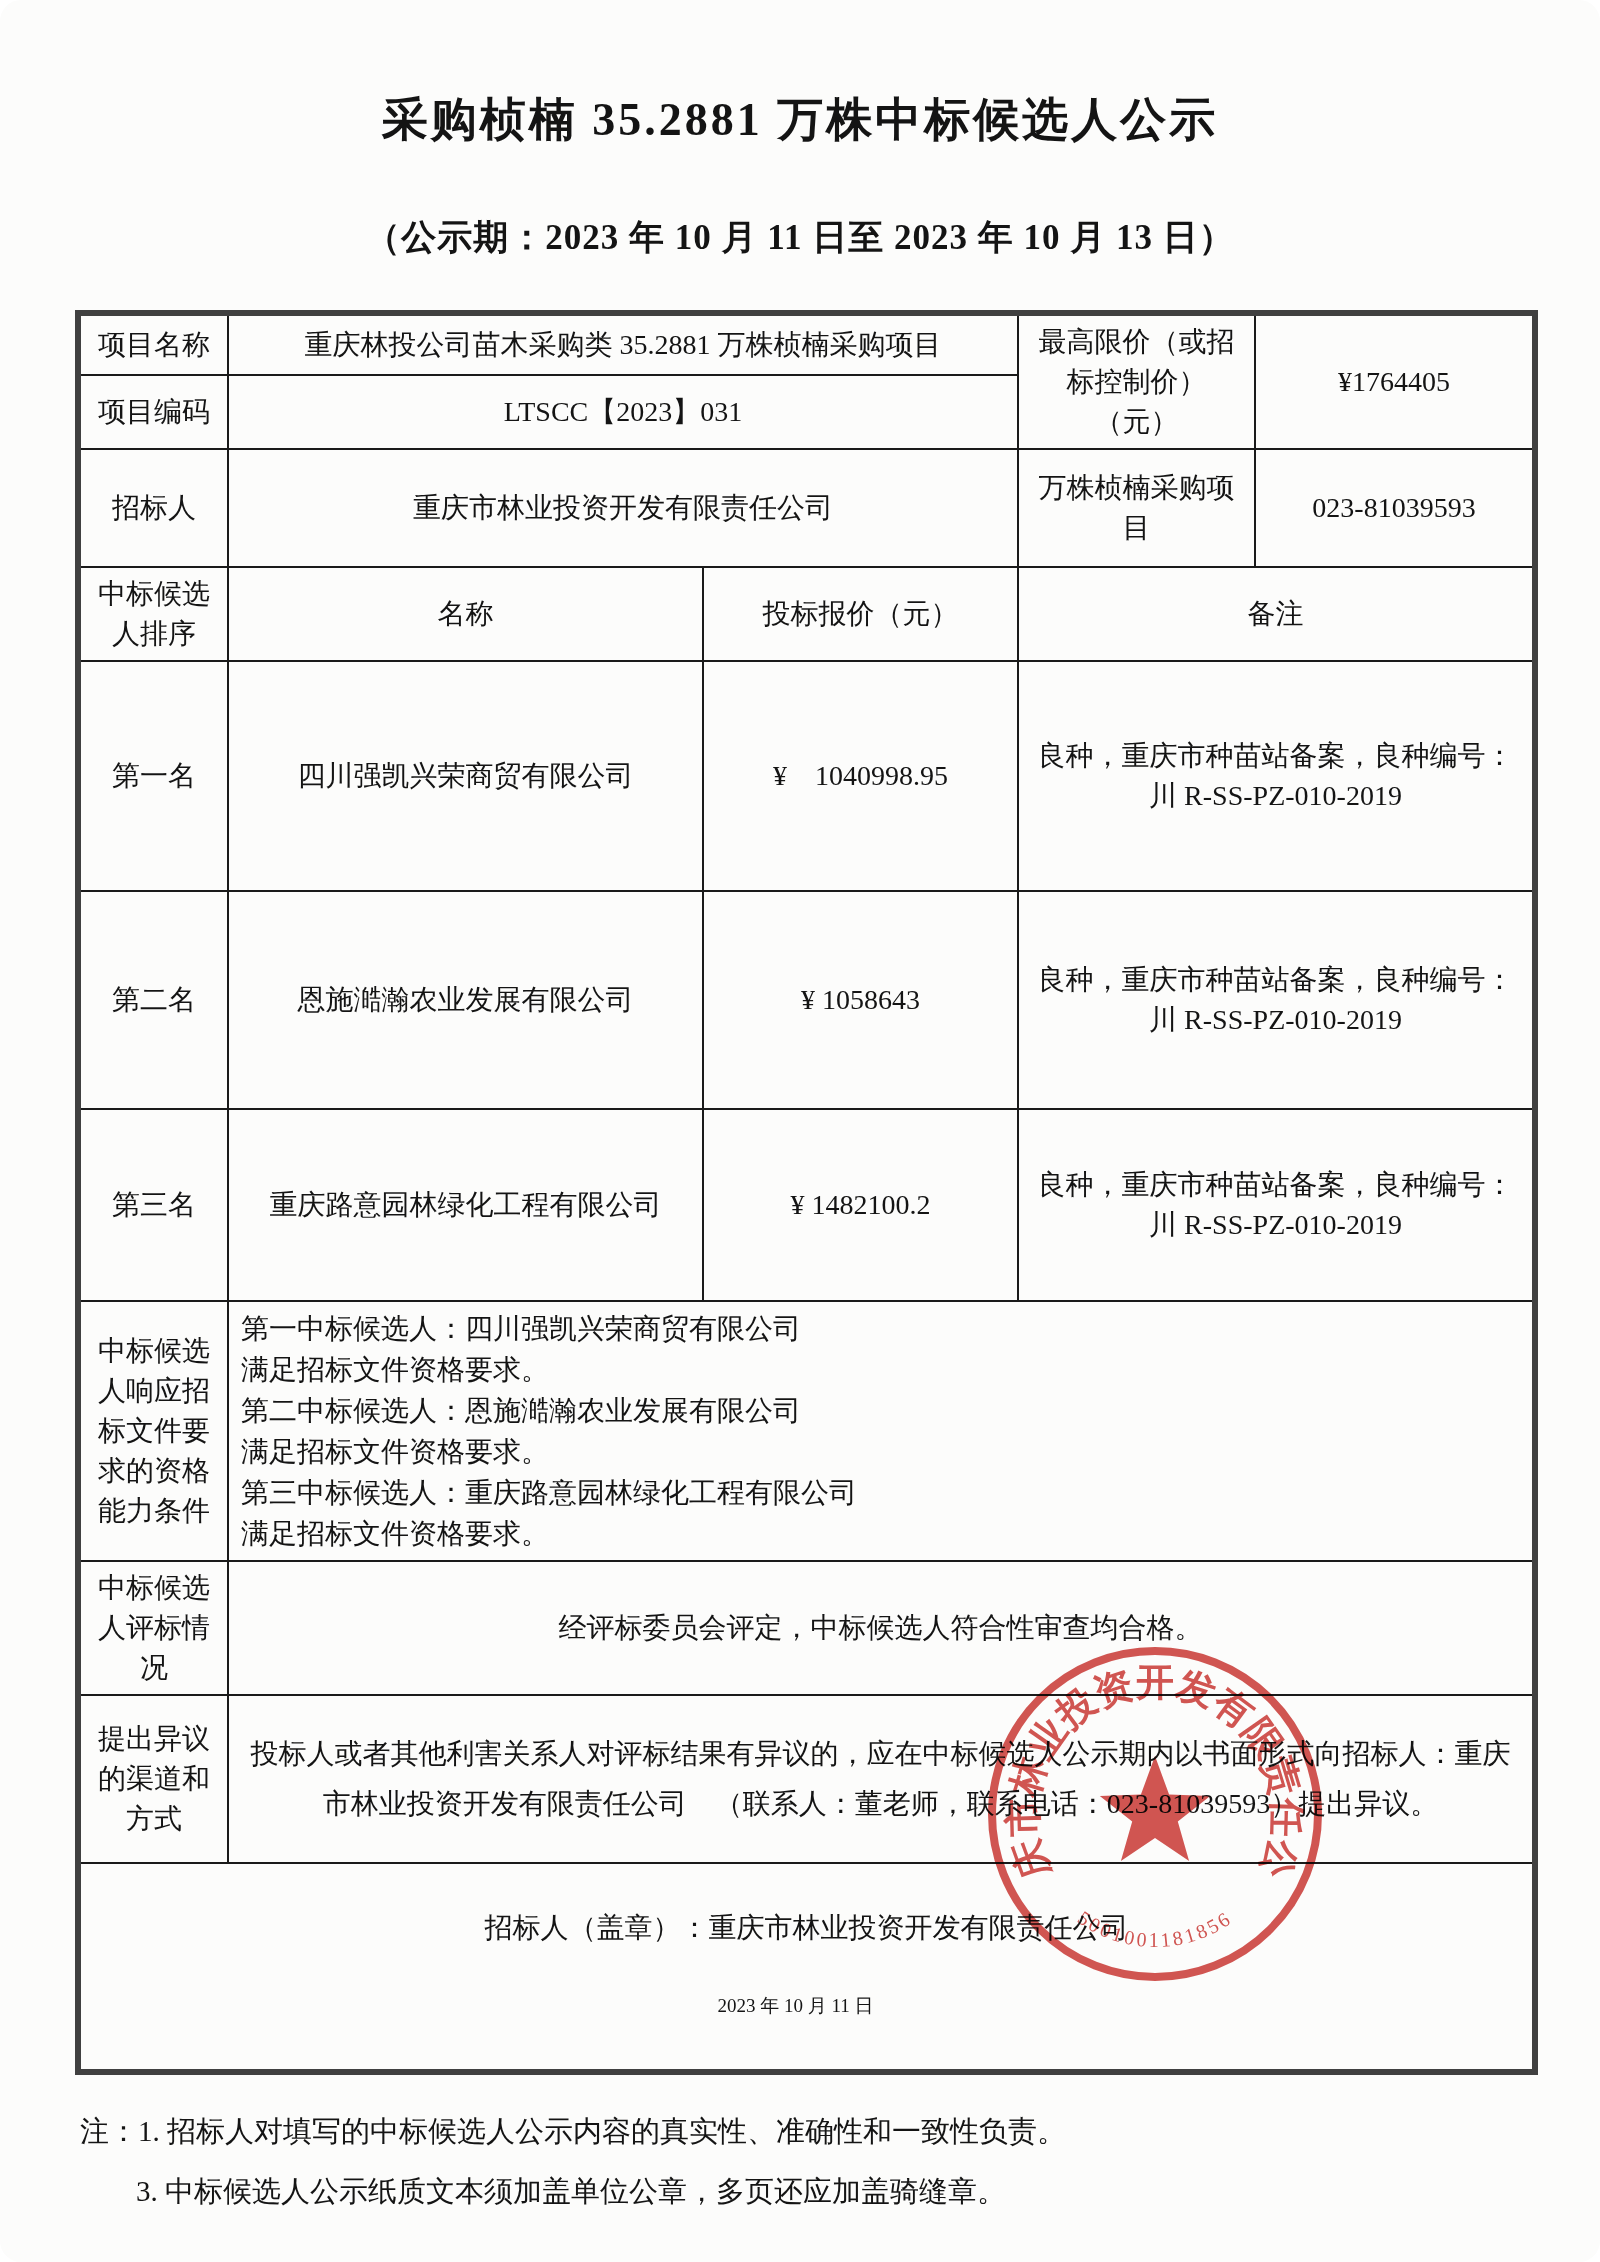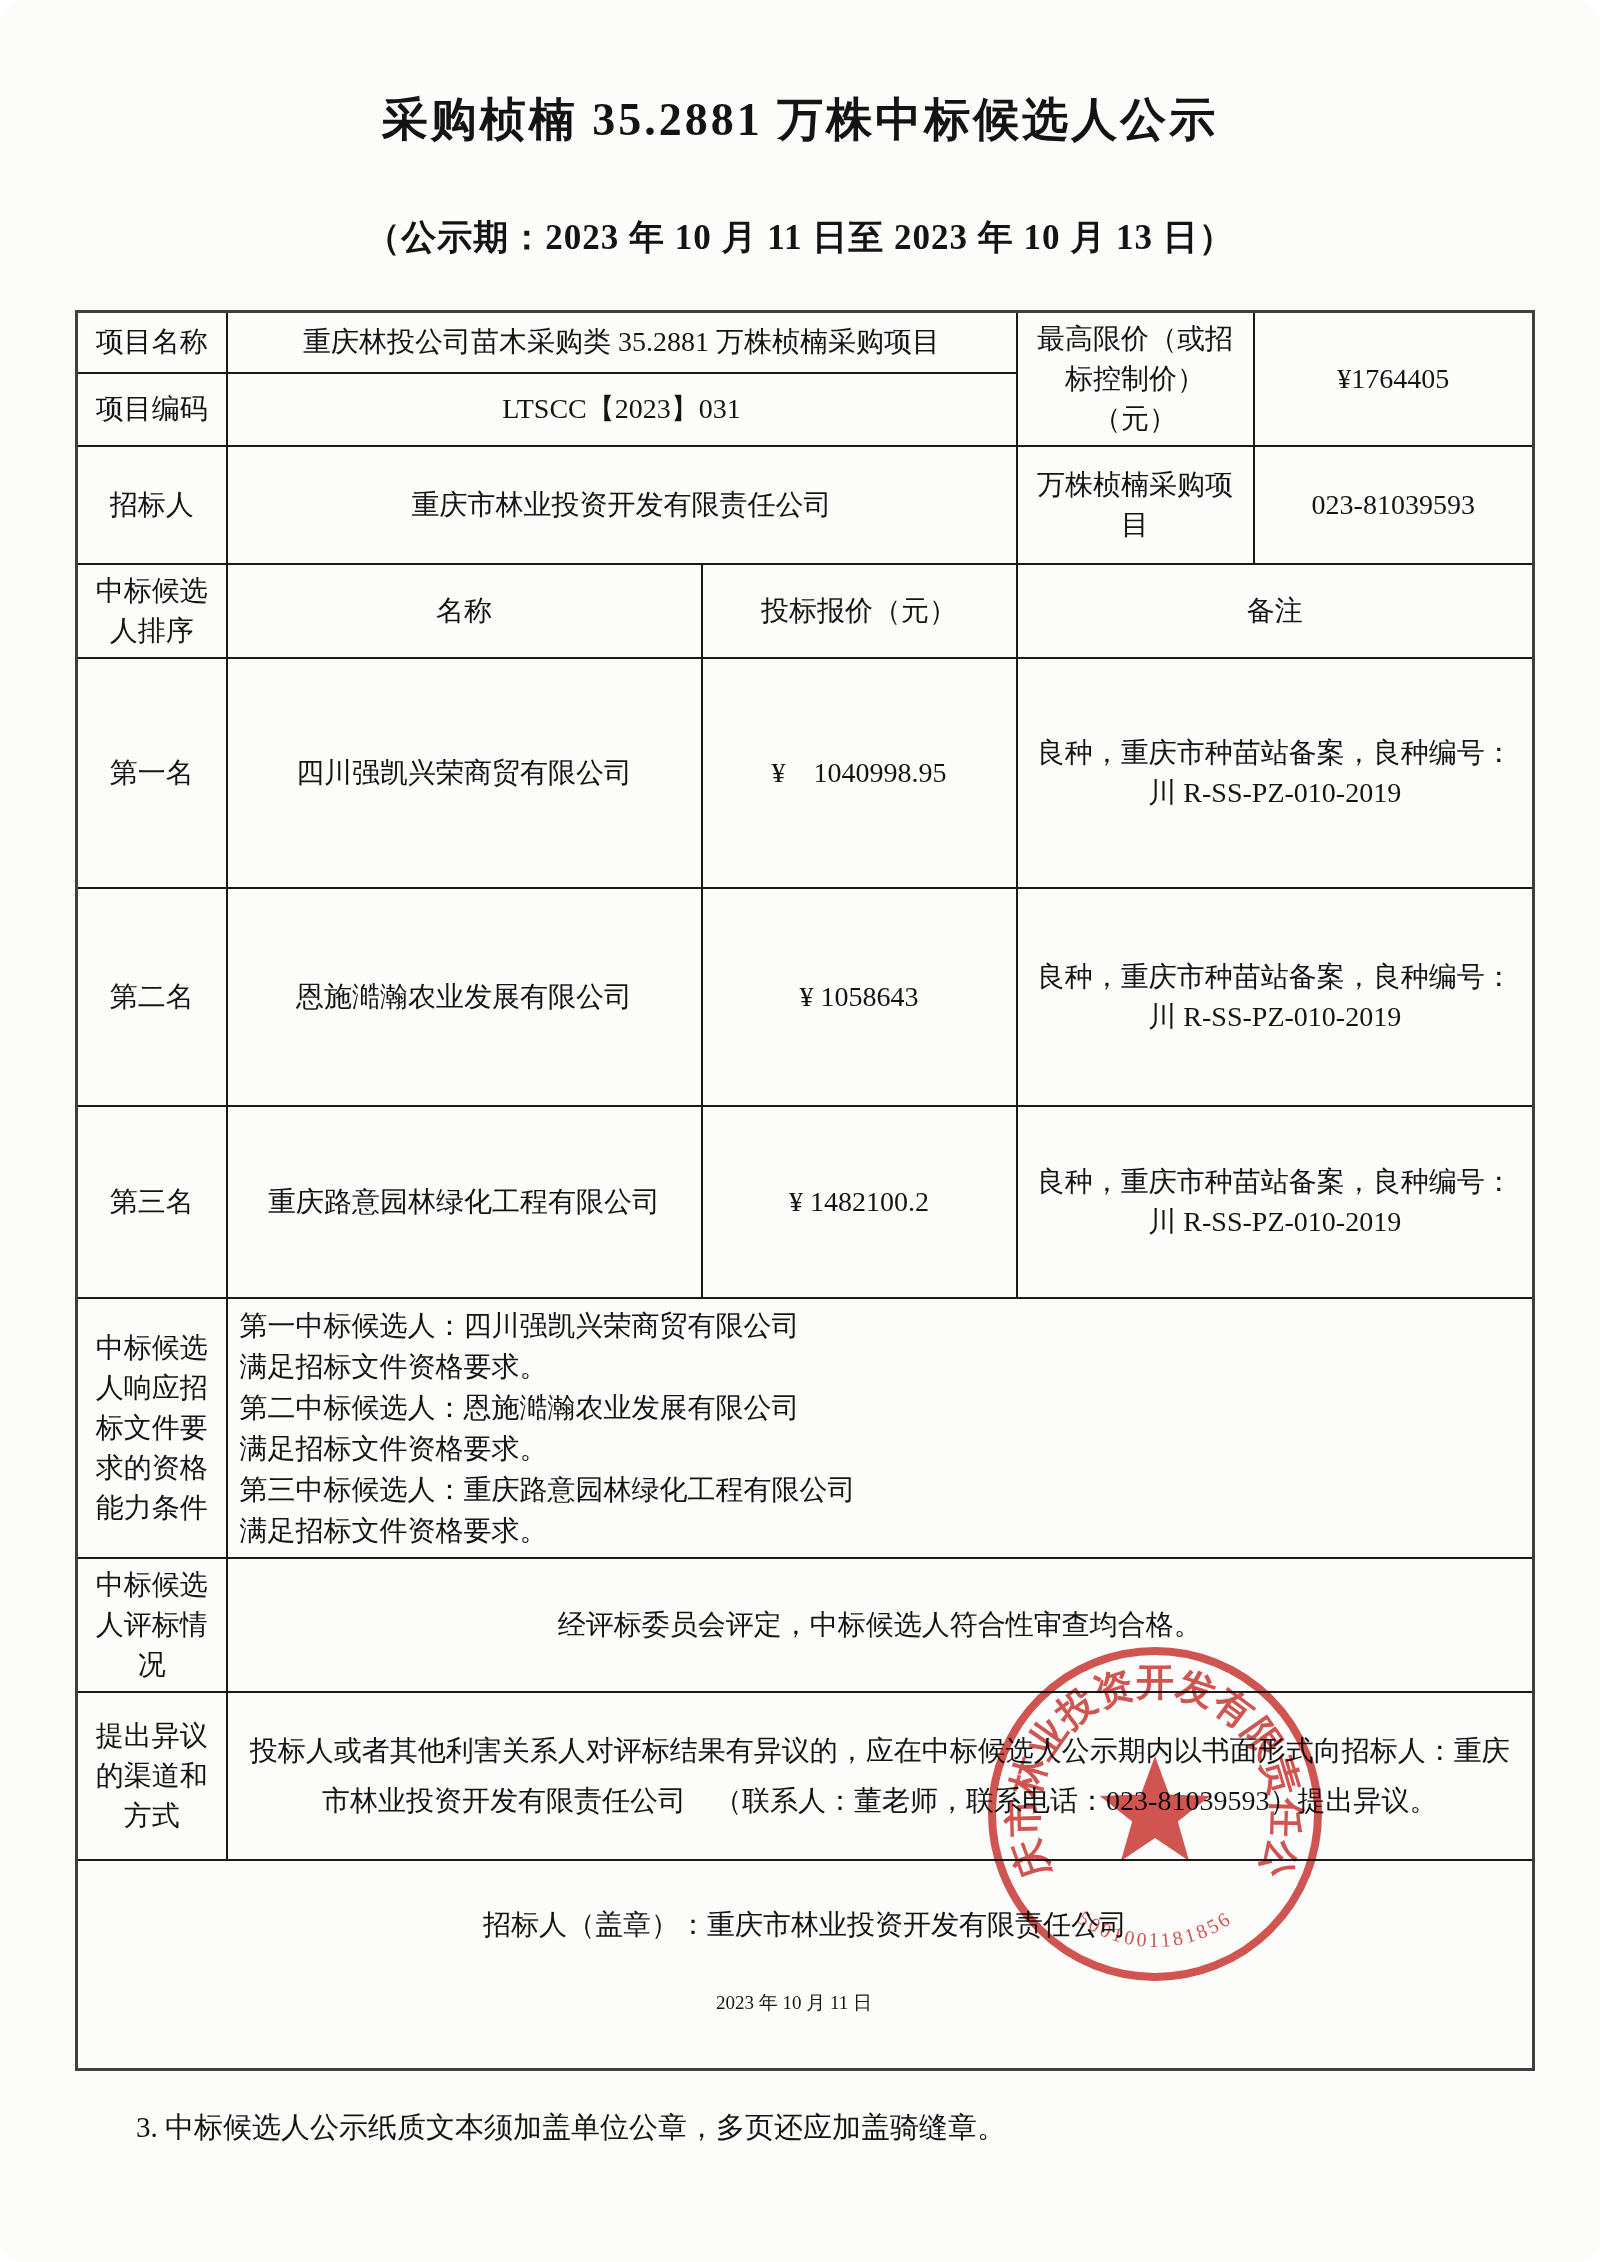--- a/index.html
+++ b/index.html
@@ -15,21 +15,21 @@
     margin-top:90px; text-align:center;
     font-size:46px; font-weight:bold; letter-spacing:3px; line-height:60px;
   }
   .subtitle {
     margin-top:66px; text-align:center;
     font-size:35px; font-weight:bold; line-height:44px; letter-spacing:1px;
   }
   table.main {
     margin:50px 0 0 75px; width:1457px;
     border-collapse:collapse; table-layout:fixed;
-    border:3px solid #404040;
+    border:6px solid #404040;
   }
   table.main td {
     border:2.5px solid #1a1a1a;
     font-size:28px; line-height:40px;
     text-align:center; vertical-align:middle;
     padding:6px 12px; word-break:break-all;
   }
   tr.r1 { height:60px; }  tr.r2 { height:72px; }  tr.r3 { height:118px; }
   tr.r4 { height:92px; }  tr.r5 { height:230px; } tr.r6 { height:218px; }
   tr.r7 { height:192px; } tr.r8 { height:248px; } tr.r9 { height:132px; }
@@ -141,20 +141,21 @@
     <tr class="r11">
       <td colspan="5" class="sig">
         <div>招标人（盖章）：重庆市林业投资开发有限责任公司</div>
         <div class="sig-date">2023 年 10 月 11 日</div>
       </td>
     </tr>
   </tbody>
     </table>
 
   <div class="notes">
+    <div>注：1. 招标人对填写的中标候选人公示内容的真实性、准确性和一致性负责。</div>
     <div class="indent">3. 中标候选人公示纸质文本须加盖单位公章，多页还应加盖骑缝章。</div>
   </div>
 
   <svg class="seal" viewBox="-200 -200 400 400">
     <circle cx="0" cy="0" r="163" fill="none" stroke="#c9302c" stroke-width="8"></circle>
     <defs>
       <path id="sealArc" d="M -103.1 59.5 A 119 119 0 1 1 103.1 59.5" fill="none"></path>
       <path id="sealNum" d="M -85.5 101.9 A 133 133 0 0 0 85.5 101.9" fill="none"></path>
     </defs>
     <text font-size="38" font-weight="bold" fill="#c9302c">

